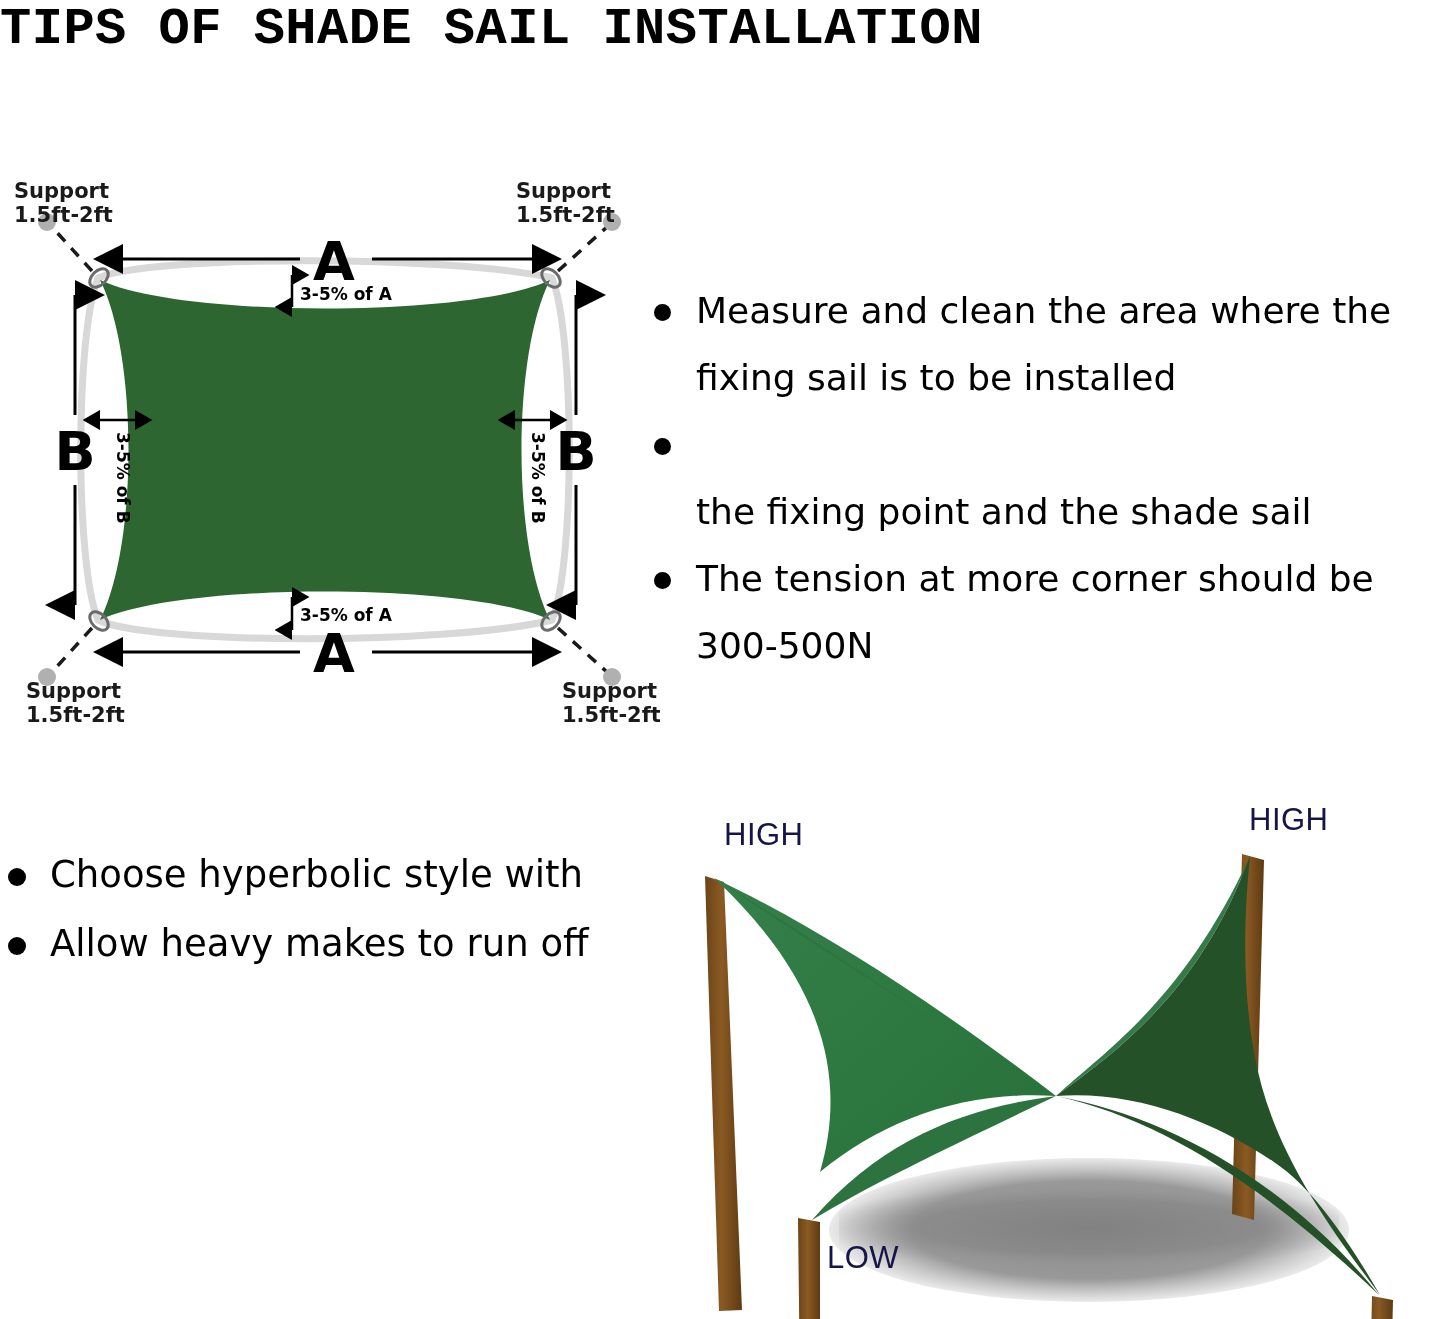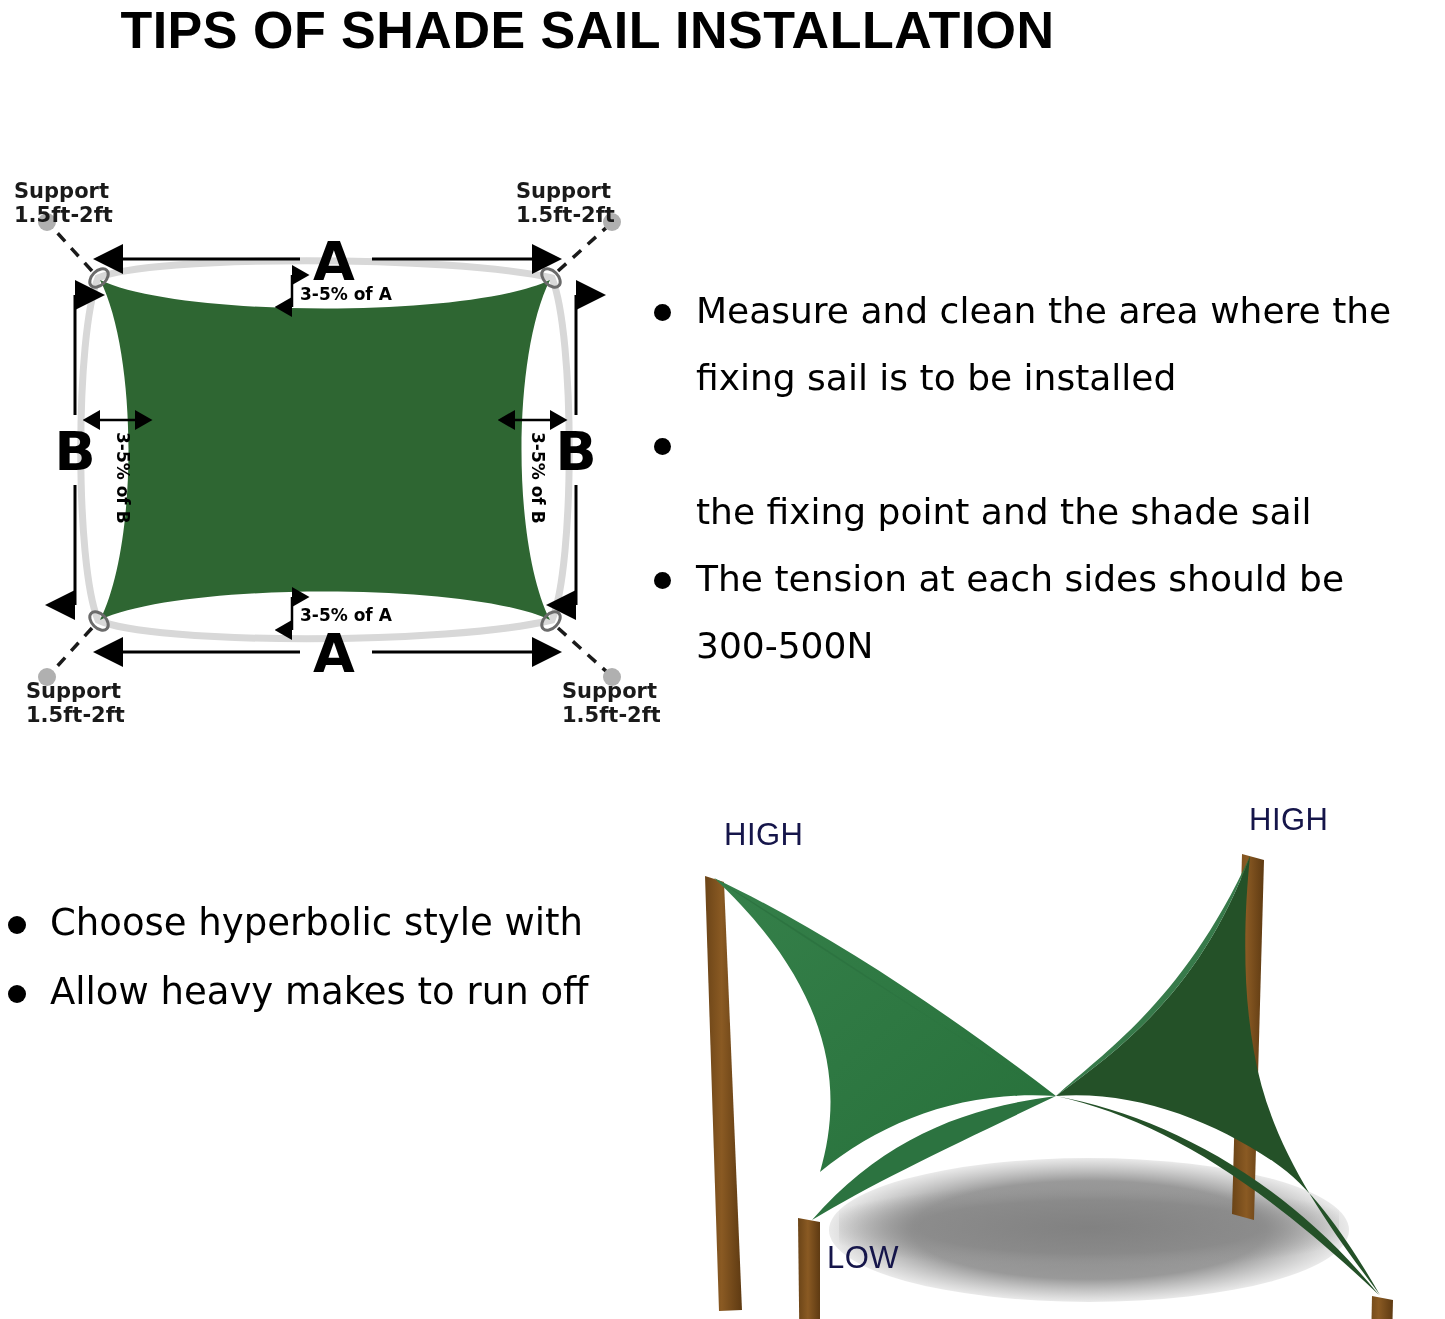--- a/index.html
+++ b/index.html
@@ -15,22 +15,21 @@
     font-family: "Liberation Sans", sans-serif;
     color: #000000;
   }
 
   
   #title {
     position: absolute;
     left: 0;
     top: 0;
     width: 1175px;
-    text-align: center;
-    font-family: Liberation Sans, sans-serif;
+    font-family: Liberation Mono, monospace;
     font-weight: bold;
     font-size: 52px;
     letter-spacing: 0.5px;
     line-height: 60px;
     color: #000000;
     white-space: nowrap;
   }
 
   
   #rect-diagram {
@@ -87,21 +86,21 @@
     background: #000000;
   }
 
   #tips-right {
     left: 648px;
     top: 277px;
     width: 800px;
   }
   #tips-bottom-left {
     left: 0px;
-    top: 888px;
+    top: 840px;
     width: 620px;
   }
   #tips-bottom-left .bullet-item {
     font-size: 37px;
     line-height: 69px;
     padding-left: 50px;
   }
   #tips-bottom-left .bullet-item::before {
     left: 8px;
     top: 28px;
@@ -254,21 +253,21 @@
 <ul class="bullet-list" id="tips-right">
   <li class="bullet-item">
     <span>Measure and clean the area where the</span><br>
     <span>fixing sail is to be installed</span>
   </li>
   <li class="bullet-item">
     <br>
     <span>the fixing point and the shade sail</span>
   </li>
   <li class="bullet-item">
-    <span>The tension at each sides should be</span><br>
+    <span>The tension at more corner should be</span><br>
     <span>300-500N</span>
   </li>
 </ul>
 
 <ul class="bullet-list" id="tips-bottom-left">
   <li class="bullet-item">
     <span>Choose hyperbolic style with</span><br>
   </li>
   <li class="bullet-item">
     <span>Allow heavy makes to run off</span><br>

